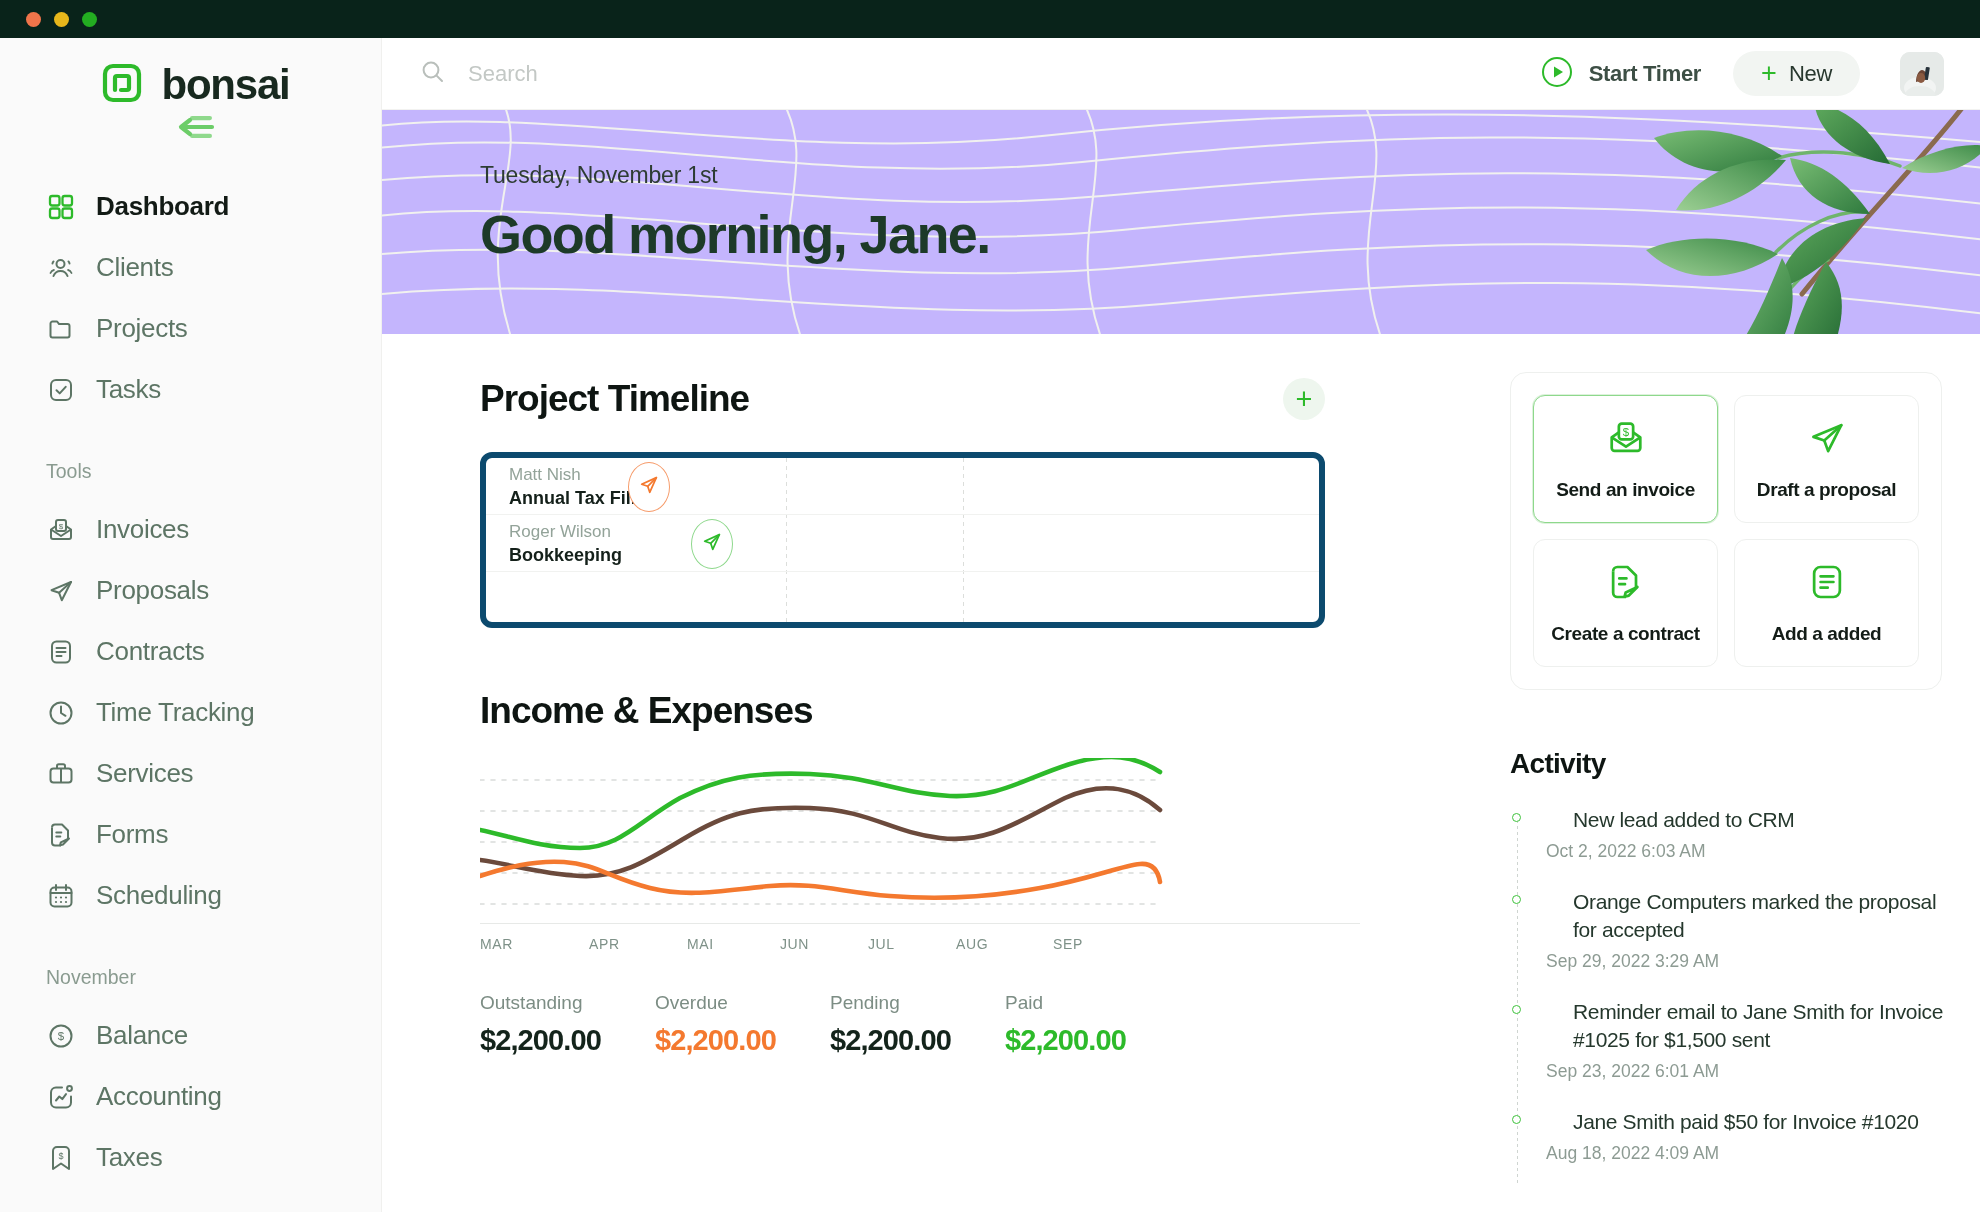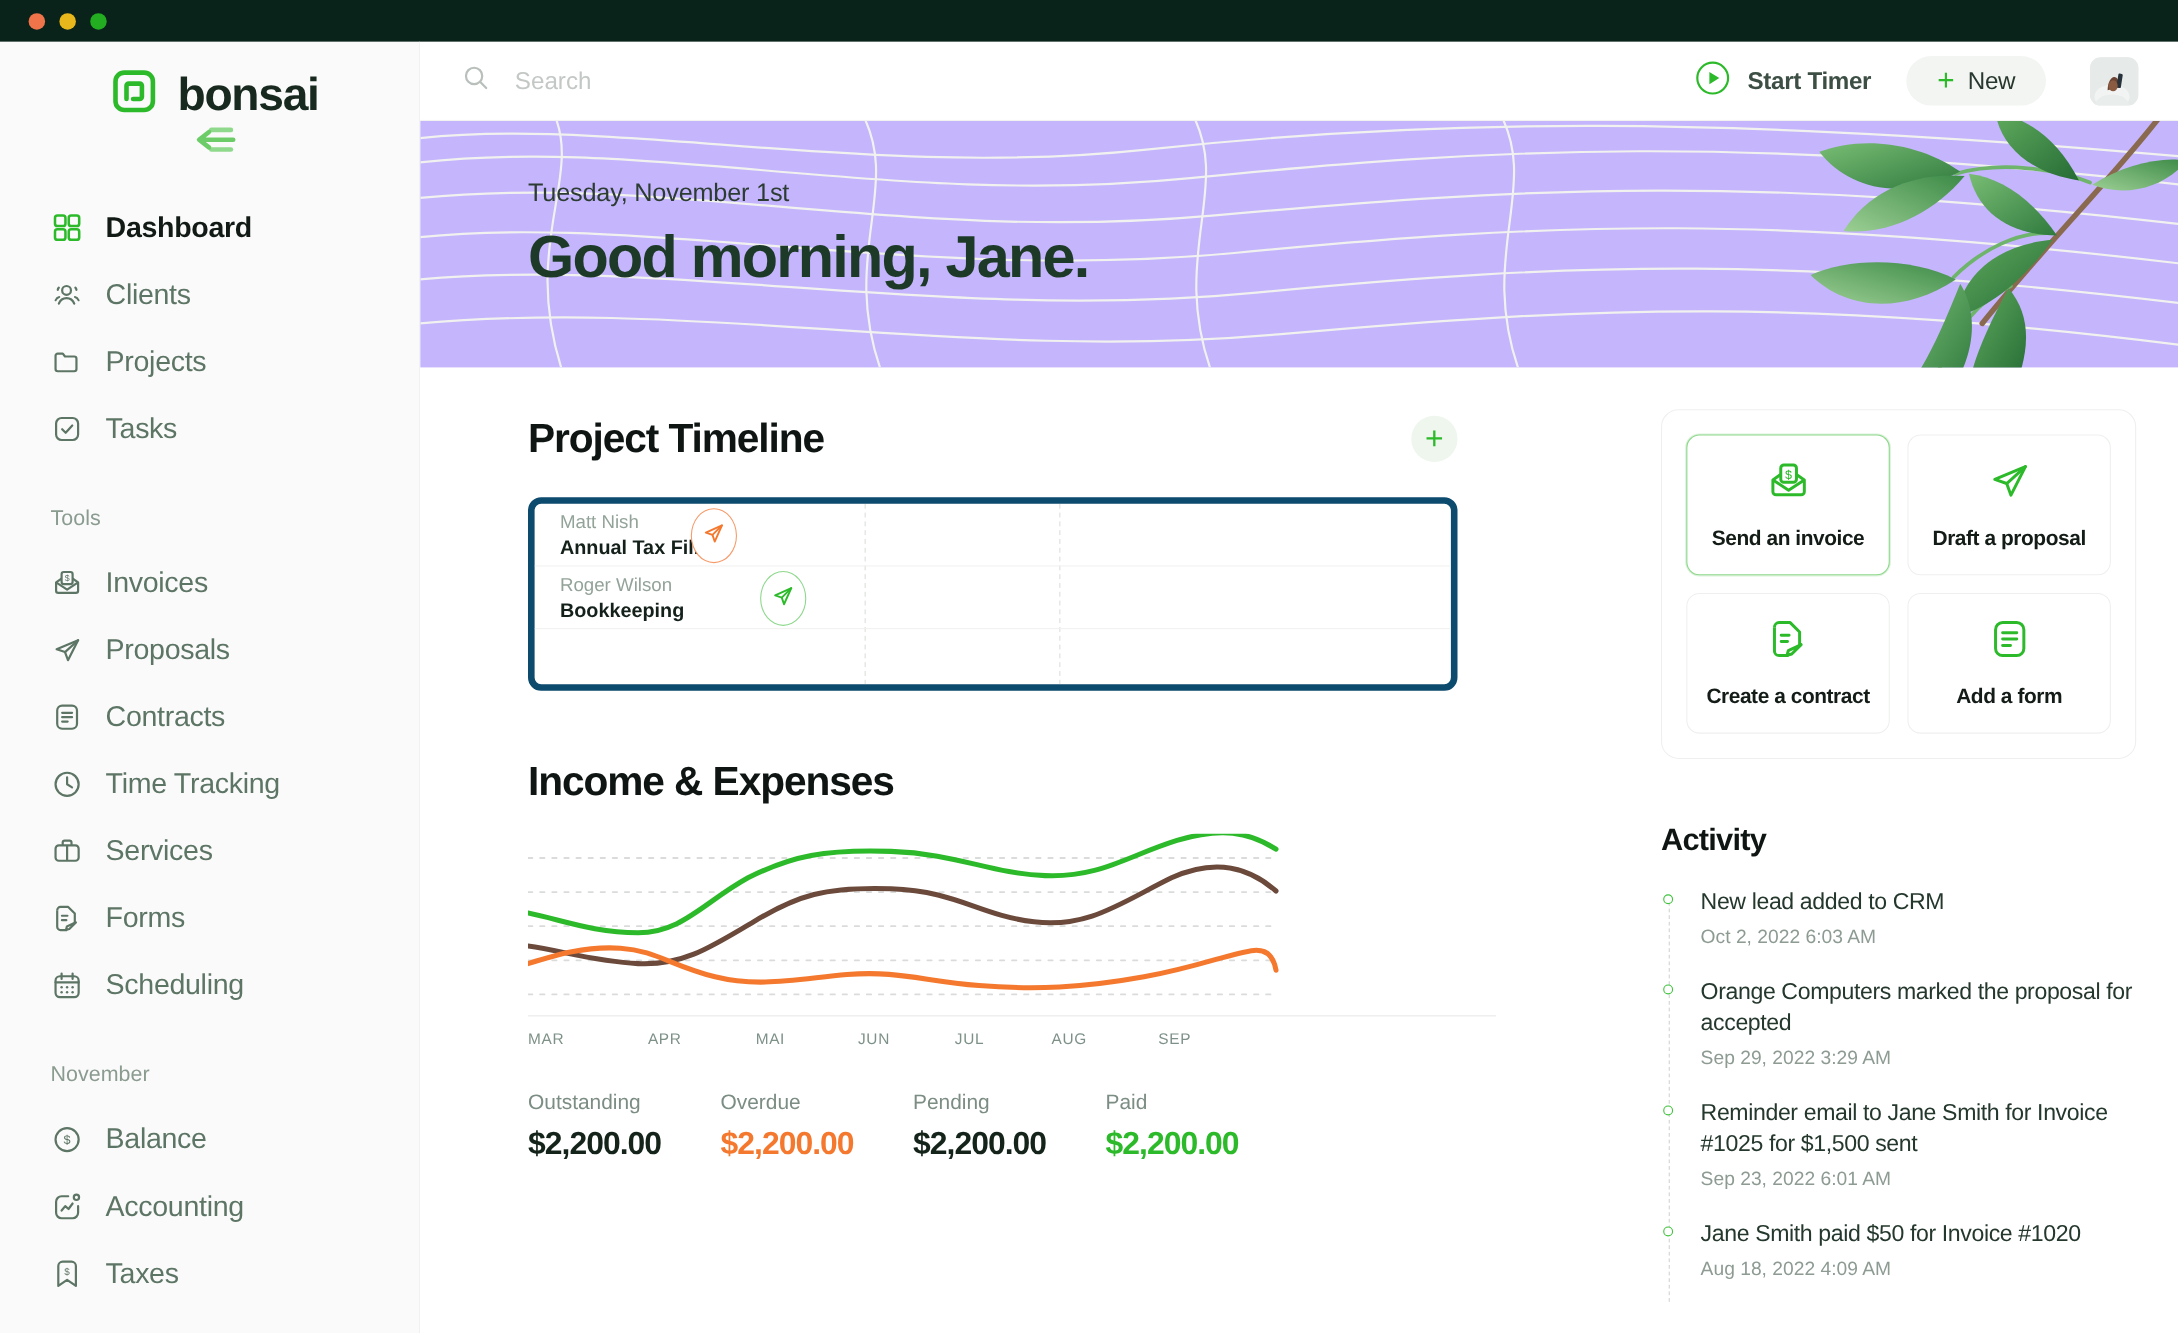--- a/index.html
+++ b/index.html
@@ -167,21 +167,21 @@
   .activity { margin-top: 58px; width: 450px; }
   .activity-title { font-size: 28px; font-weight: 700; color: #0e1512;
     letter-spacing: -0.7px; margin-bottom: 26px; }
   .act-list { position: relative; padding-left: 36px; }
   .act-rail { position: absolute; left: 7px; top: 8px; bottom: -20px; width: 1px;
     background-image: linear-gradient(#cfd5d1 55%, transparent 0);
     background-size: 1px 6px; }
   .act-item { position: relative; margin-bottom: 26px; }
   .act-dot { position: absolute; left: -34px; top: 7px; width: 9px; height: 9px;
     border-radius: 50%; border: 1.8px solid #3fc23c; background: #fff; }
-  .act-text { font-size: 21px; color: #25382d; line-height: 1.33; letter-spacing: -0.35px; }
+  .act-text { font-size: 21px; color: #25382d; line-height: 1.33; letter-spacing: -0.35px; margin-left: 27px; }
   .act-time { font-size: 17.5px; color: #8d9b93; margin-top: 7px; }
 </style>
 </head>
 <body>
 
 <div class="titlebar">
   <div class="dot red"></div>
   <div class="dot yellow"></div>
   <div class="dot green"></div>
 </div>
@@ -603,21 +603,21 @@
             <span class="qa-label">Create a contract</span>
           </div>
 
           <div class="qa-tile">
             <span>
               <svg width="40" height="40" viewBox="0 0 28 28">
                 <rect x="5" y="3.5" width="18" height="21" rx="4.5" fill="none" stroke="#2dba2a" stroke-width="1.9"></rect>
                 <path d="M9.5 10h9M9.5 14h9M9.5 18h5" fill="none" stroke="#2dba2a" stroke-width="1.9" stroke-linecap="round"></path>
               </svg>
             </span>
-            <span class="qa-label">Add a form</span>
+            <span class="qa-label">Add a added</span>
           </div>
         </div>
 
         <div class="activity">
           <div class="activity-title">Activity</div>
           <div class="act-list">
             <div class="act-rail"></div>
 
             <div class="act-item">
               <span class="act-dot"></span>

